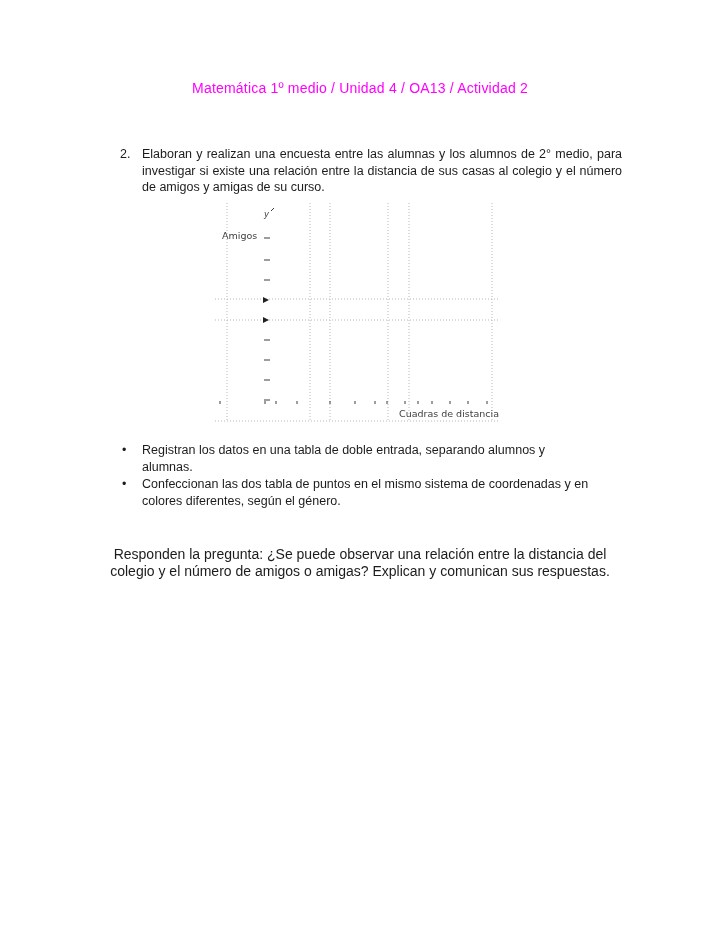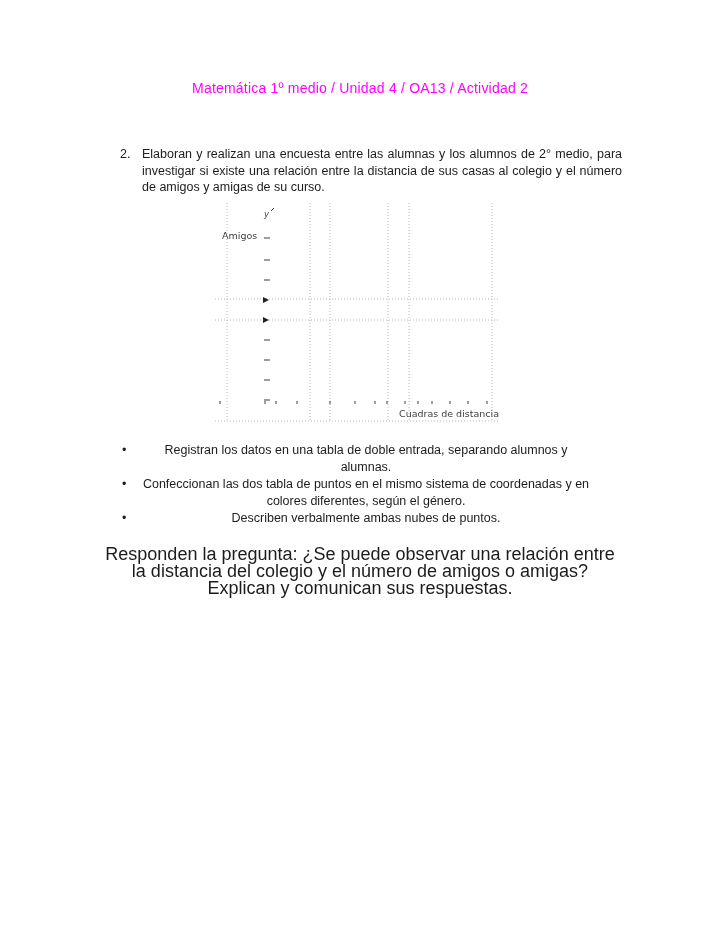--- a/index.html
+++ b/index.html
@@ -25,29 +25,29 @@
 
   .chart{position:absolute;left:215px;top:203px;width:285px;height:222px;}
   .chart svg{display:block;}
   .chart text{font-family:"DejaVu Sans", sans-serif;fill:#3f3f3f;}
   .axis-label{font-size:9.5px;}
   .y-symbol{font-size:8.5px;font-style:italic;}
 
   .bullets{
     position:absolute;left:120px;top:442px;width:470px;
     list-style:none;margin:0;padding:0;
-    font-size:12.5px;line-height:17px;text-align:center;
+    font-size:12.5px;line-height:17px;
   }
   .bullets li{position:relative;padding-left:22px;}
   .bullets li::before{content:"\2022";position:absolute;left:2px;}
 
   .closing{
     position:absolute;left:100px;top:546px;width:520px;
     margin:0;text-align:center;
-    font-size:18px;line-height:17px;
+    font-size:14px;line-height:17px;
   }
 </style>
 </head>
 <body>
 
 <div class="page">
 
   <h1 class="title" style="color: rgb(255, 0, 255);">Matemática 1º medio / Unidad 4 / OA13 / Actividad 2</h1>
 
   <div class="activity">
@@ -96,18 +96,17 @@
       <line x1="56" y1="8" x2="59" y2="5" stroke="#3c3c3c" stroke-width="1"></line>
       <text class="y-symbol" x="49" y="14">y</text>
       <text class="axis-label" x="7" y="36">Amigos</text>
       <text class="axis-label" x="184" y="214">Cuadras de distancia</text>
     </svg>
   </div>
 
   <ul class="bullets">
     <li>Registran los datos en una tabla de doble entrada, separando alumnos y alumnas.</li>
     <li>Confeccionan las dos tabla de puntos en el mismo sistema de coordenadas y en colores diferentes, según el género.</li>
-    <li>Describen verbalmente ambas nubes de puntos.</li>
   </ul>
 
   <p class="closing">Responden la pregunta: ¿Se puede observar una relación entre la distancia del colegio y el número de amigos o amigas? Explican y comunican sus respuestas.</p>
 
 </div>
 
 </body></html>

